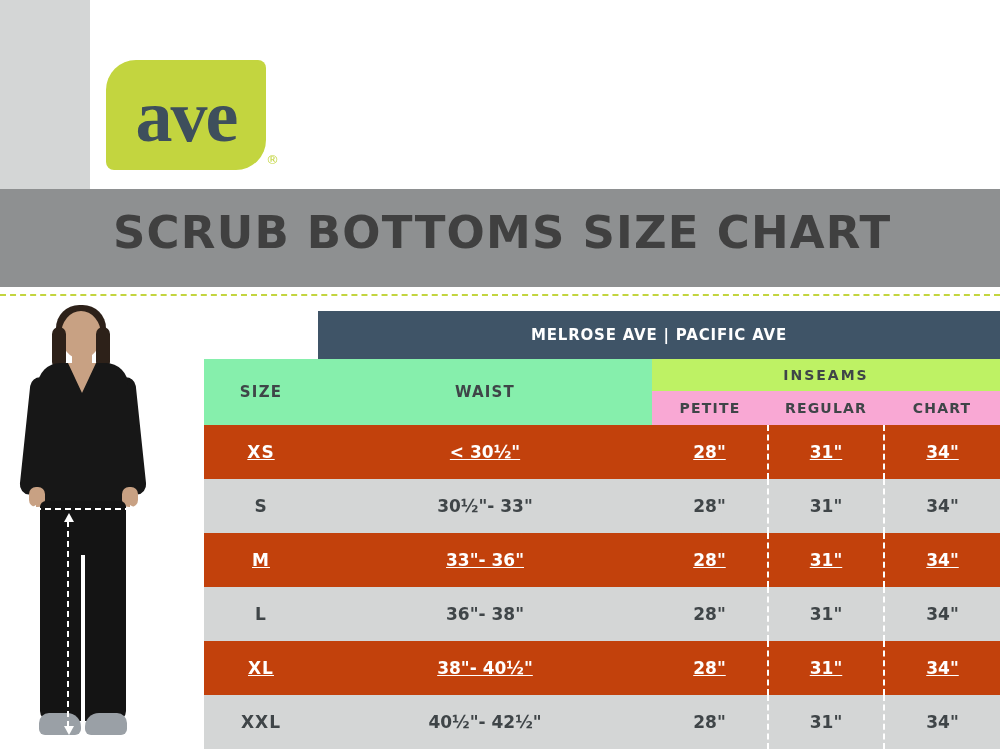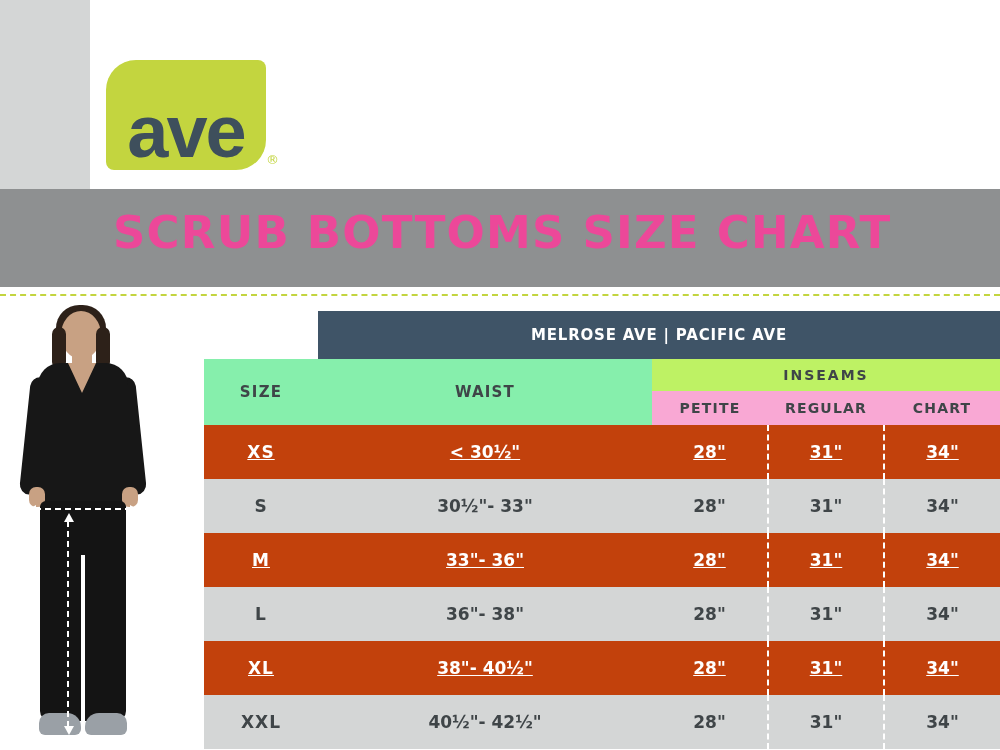--- a/index.html
+++ b/index.html
@@ -33,21 +33,21 @@
     width: 1000px;
     height: 98px;
     background: #8e9091;
   }
   .header-title {
     position: absolute;
     left: 113px;
     top: 206px;
     font-size: 45px;
     font-weight: bold;
-    color: #ec4899;
+    color: #404040;
     letter-spacing: 1.2px;
     font-family: "DejaVu Sans", sans-serif;
     white-space: nowrap;
   }
 
   
   .dashed-divider {
     position: absolute;
     left: 0;
     top: 294px;
@@ -69,26 +69,26 @@
     left: 0;
     top: 0;
     width: 160px;
     height: 110px;
     background: #c3d53f;
     border-radius: 30px 8px 30px 8px;
   }
   .logo-text {
     position: absolute;
     left: 0;
-    top: 16px;
+    top: 0;
     width: 160px;
     height: 110px;
     line-height: 112px;
     text-align: center;
-    font-family: Liberation Sans, sans-serif;
+    font-family: Liberation Serif, serif;
     font-size: 74px;
     font-weight: bold;
     color: #3e4f5c;
     letter-spacing: -2px;
   }
   .logo-reg {
     position: absolute;
     left: 160px;
     top: 92px;
     font-size: 13px;

